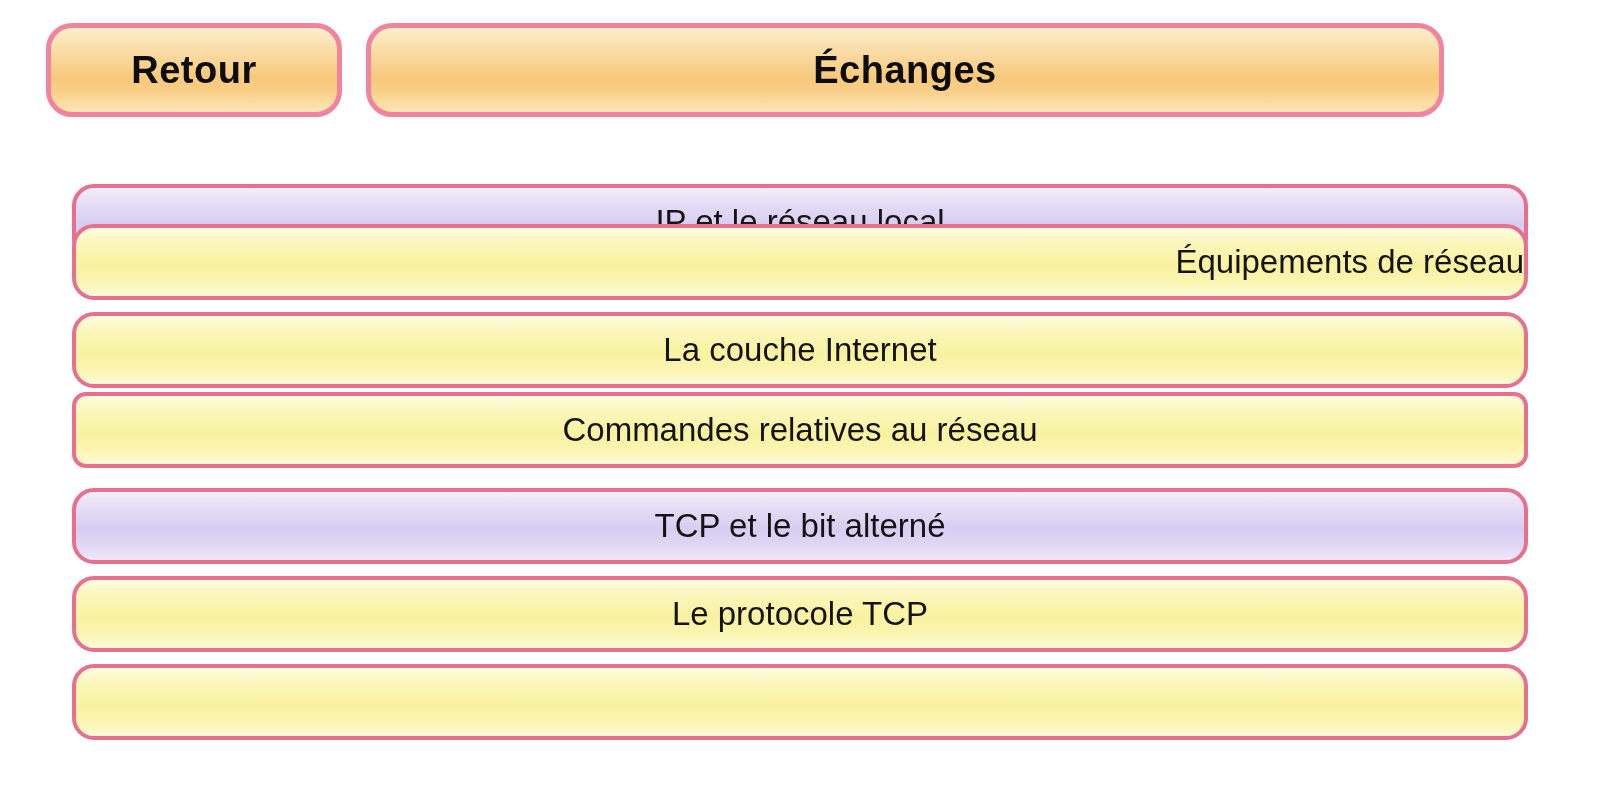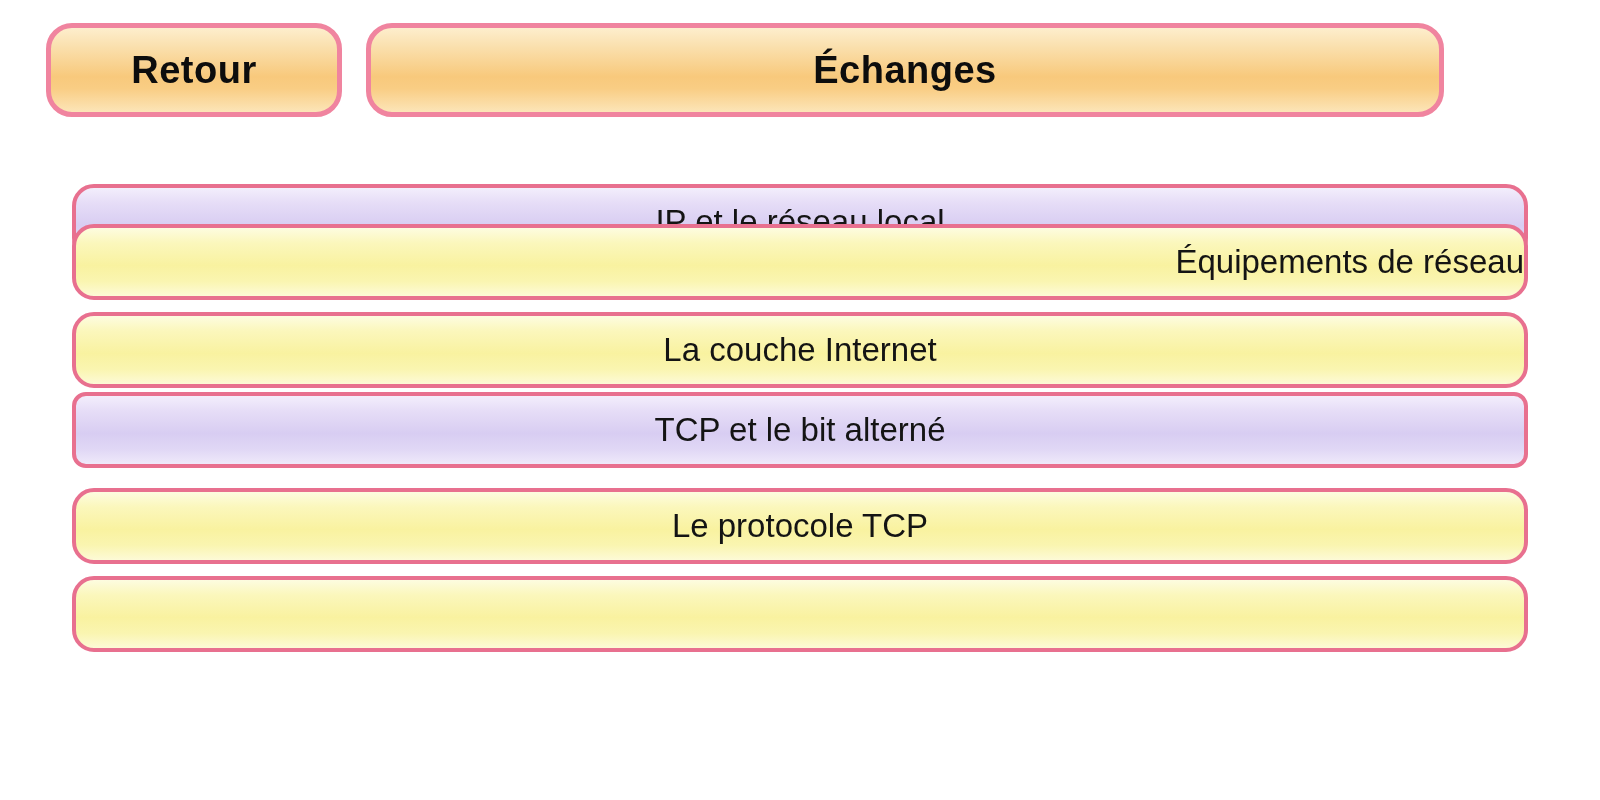--- a/index.html
+++ b/index.html
@@ -117,20 +117,23 @@
 <div class="menu">
   <div class="item purple">
     <span>IP et le réseau local</span>
   </div>
   <div class="item yellow">
     <span>Équipements de réseau</span>
   </div>
   <div class="item yellow">
     <span>La couche Internet</span>
   </div>
+  <div class="item yellow">
+    <span>Commandes relatives au réseau</span>
+  </div>
   <div class="item purple">
     <span>TCP et le bit alterné</span>
   </div>
   <div class="item yellow">
     <span>Le protocole TCP</span>
   </div>
   <div class="item yellow">
     <span></span>
   </div>
   <div class="bottom-fade"></div>

